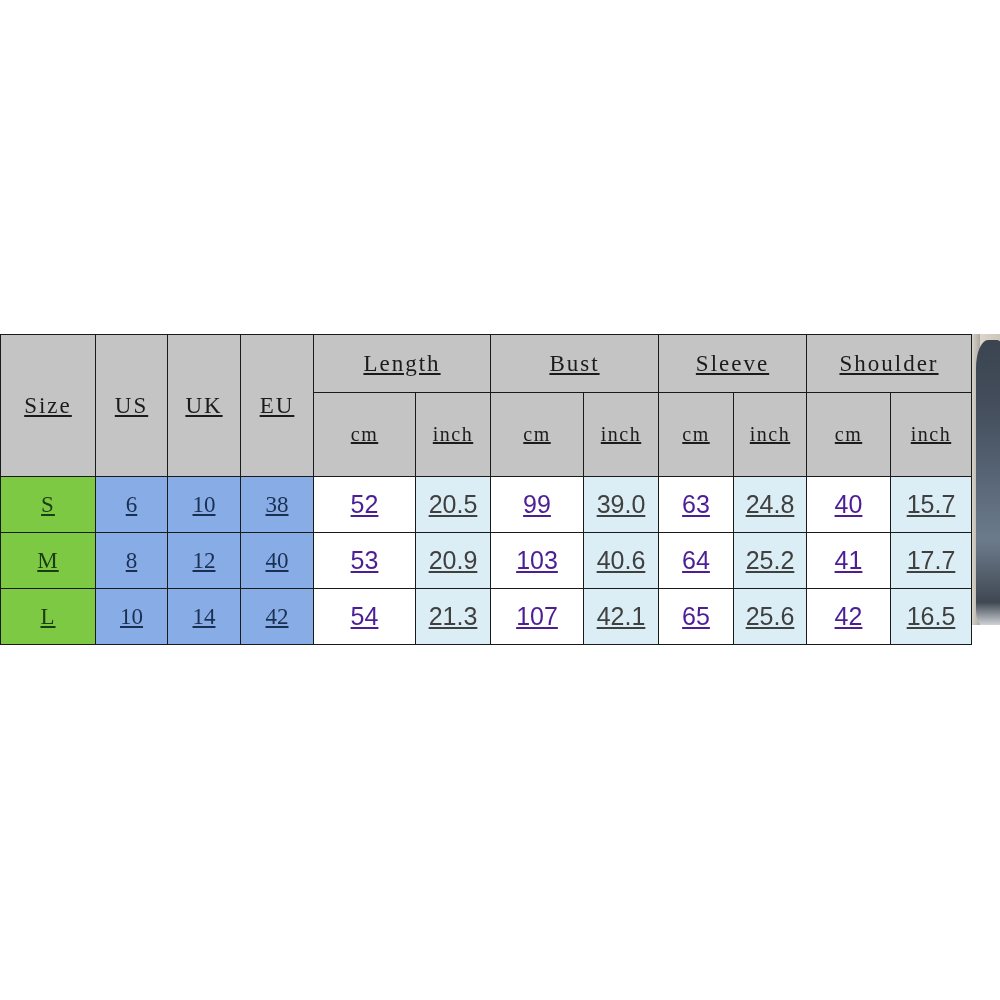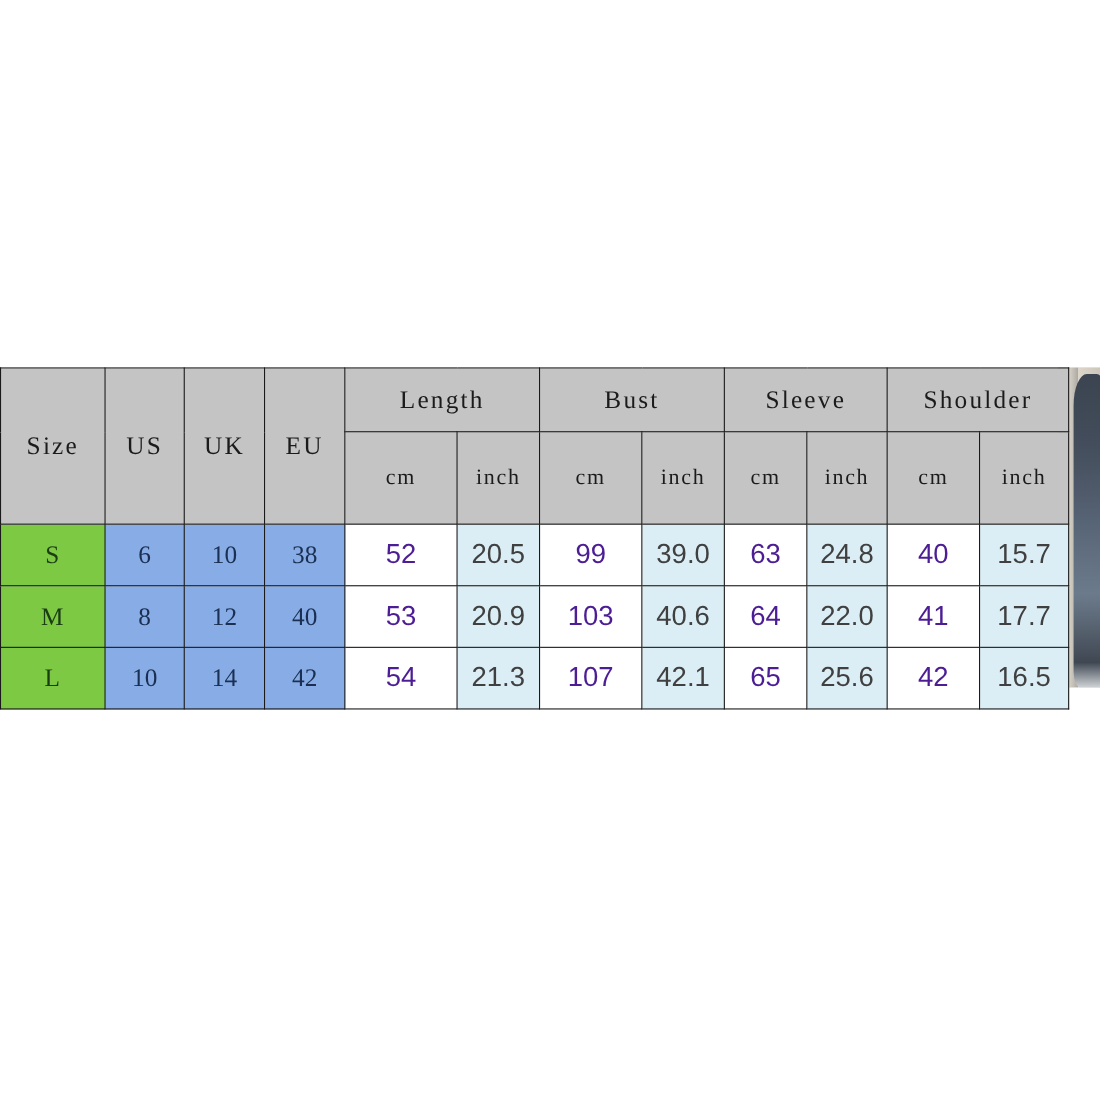--- a/index.html
+++ b/index.html
@@ -68,20 +68,21 @@
     table-layout: fixed;
   }
   #size-table td, #size-table th {
     border: 1px solid #1a1a1a;
     padding: 0;
     margin: 0;
     text-align: center;
     vertical-align: middle;
     font-weight: normal;
     box-sizing: border-box;
+    text-decoration: underline;
   }
 
   
   .hdr {
     background: #c4c4c4;
     color: #1b1b1b;
     font-family: "Liberation Serif", "DejaVu Serif", serif;
   }
   .hdr-corner {         
     font-size: 23px;
@@ -189,21 +190,21 @@
     <tr>
       <td class="cell-size">M</td>
       <td class="cell-region">8</td>
       <td class="cell-region">12</td>
       <td class="cell-region">40</td>
       <td class="cell-cm">53</td>
       <td class="cell-inch">20.9</td>
       <td class="cell-cm">103</td>
       <td class="cell-inch">40.6</td>
       <td class="cell-cm">64</td>
-      <td class="cell-inch">22.0</td>
+      <td class="cell-inch">25.2</td>
       <td class="cell-cm">41</td>
       <td class="cell-inch">17.7</td>
     </tr>
     <tr>
       <td class="cell-size">L</td>
       <td class="cell-region">10</td>
       <td class="cell-region">14</td>
       <td class="cell-region">42</td>
       <td class="cell-cm">54</td>
       <td class="cell-inch">21.3</td>

